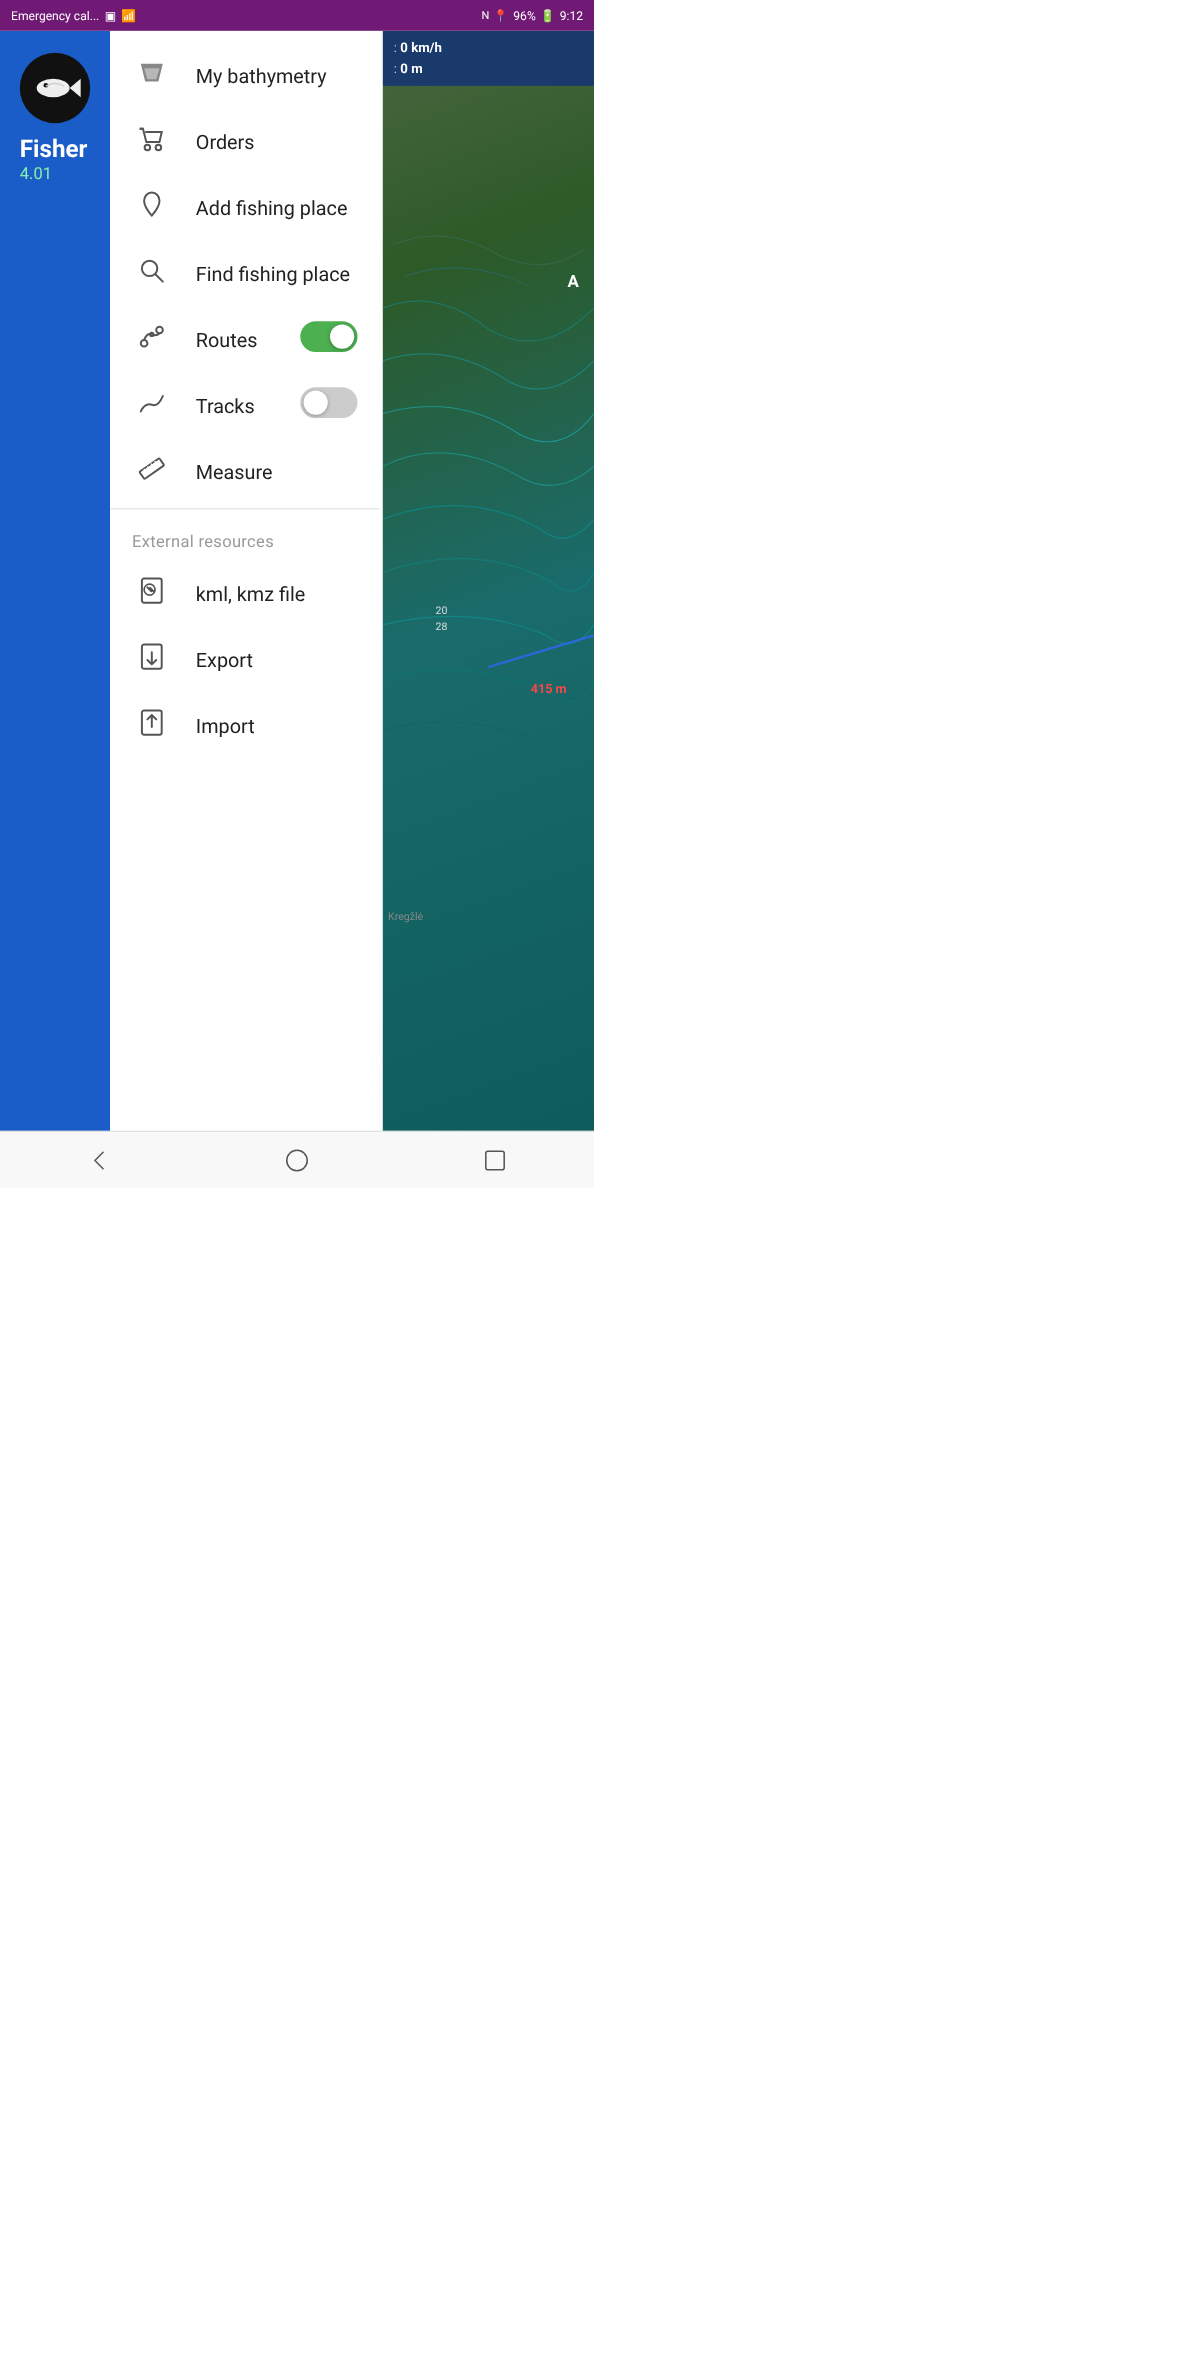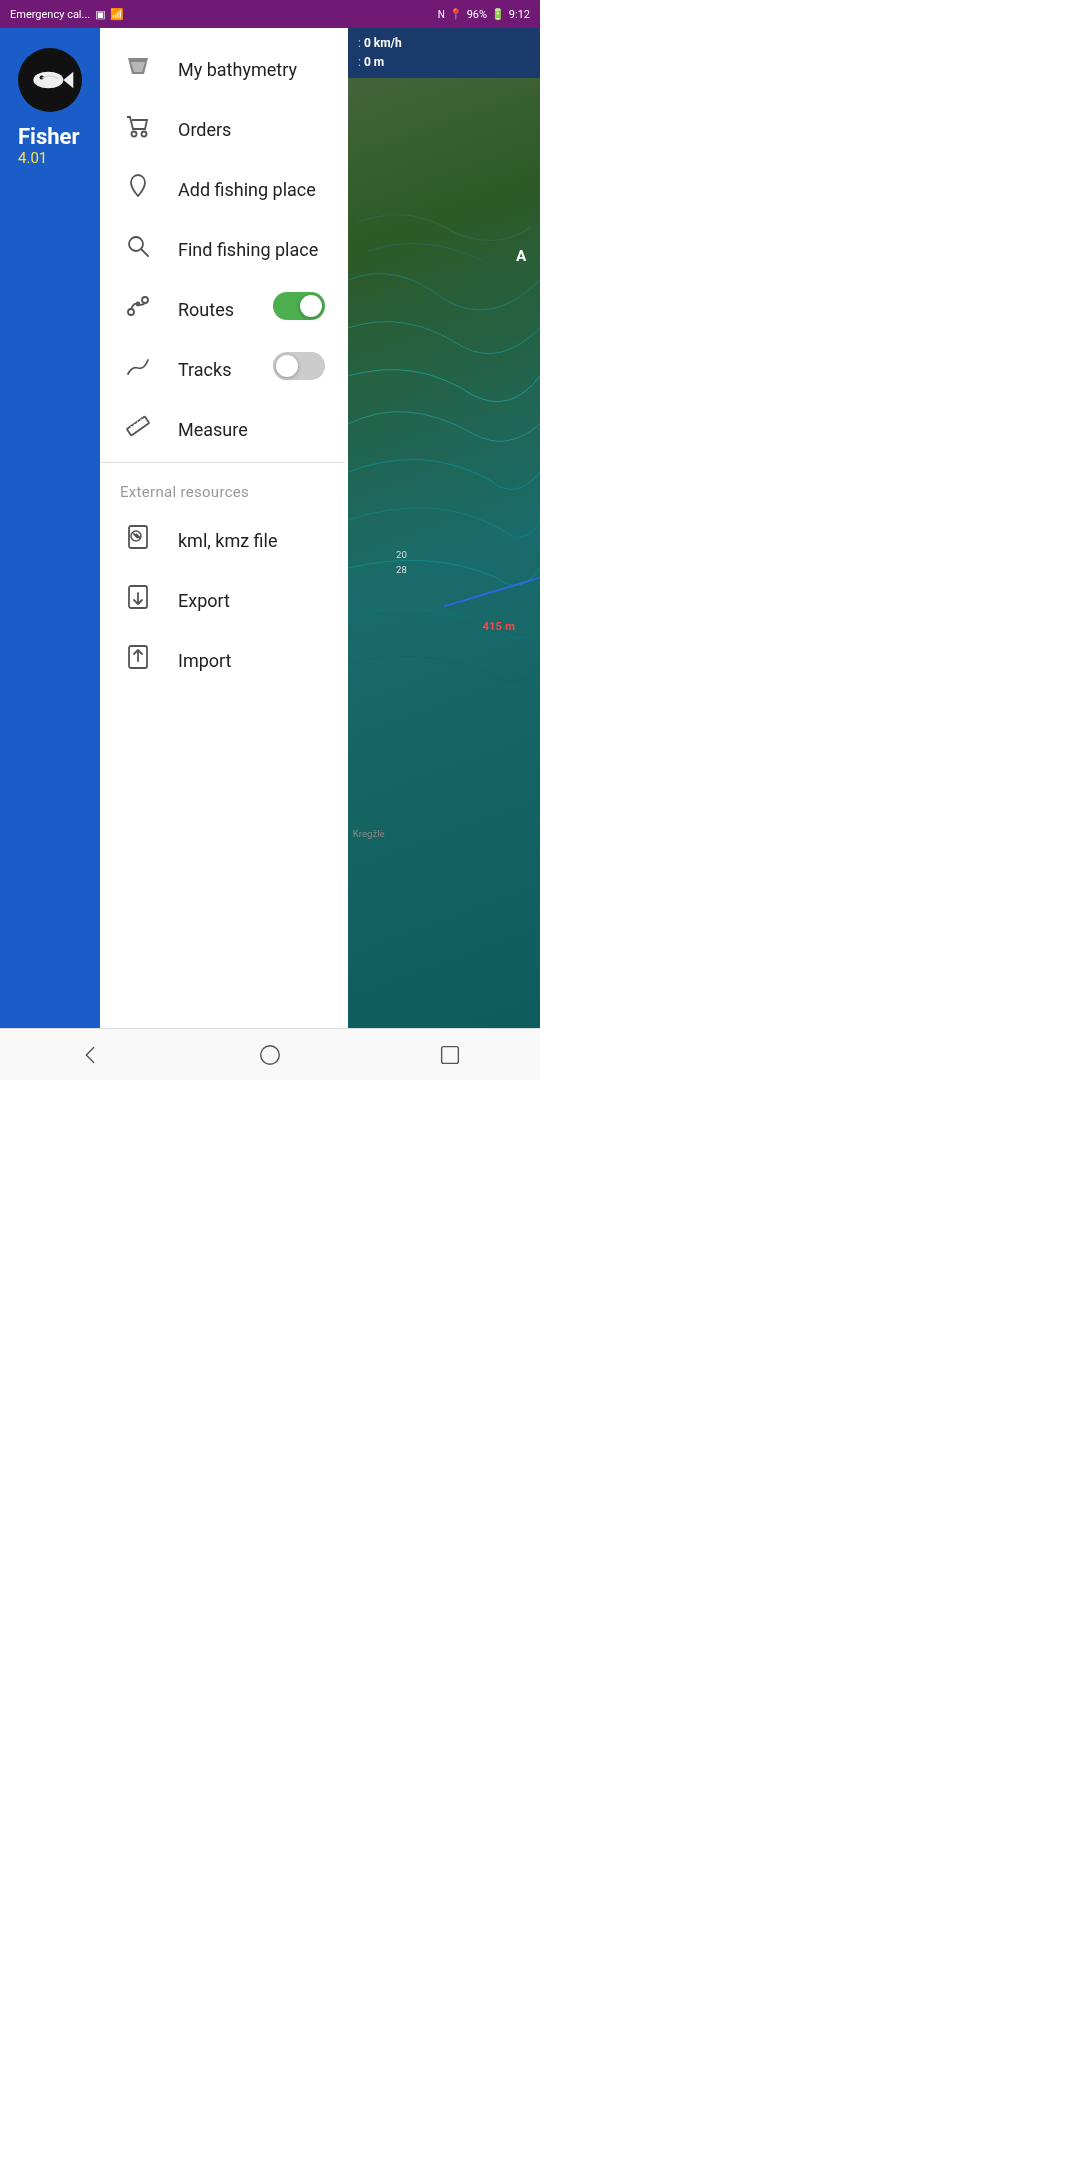--- a/index.html
+++ b/index.html
@@ -92,21 +92,21 @@
       margin-bottom: 12px;
     }
 
     .app-name {
       color: #fff;
       font-size: 22px;
       font-weight: bold;
     }
 
     .app-version {
-      color: #fde047;
+      color: #86efac;
       font-size: 15px;
     }
 
     
     .menu-list {
       flex: 1;
       padding: 8px 0;
     }
 
     .menu-item {

